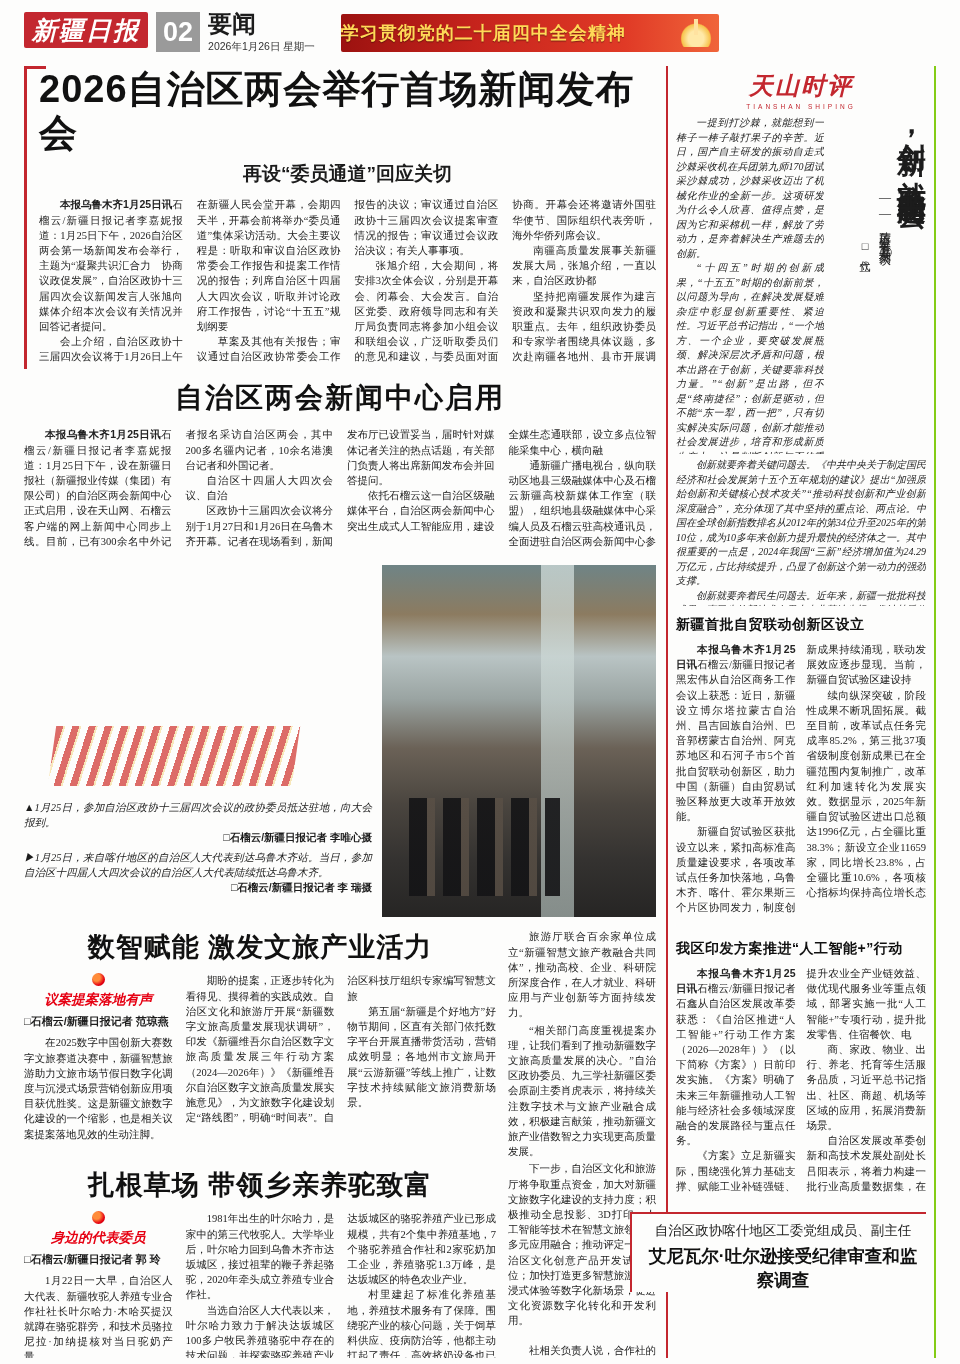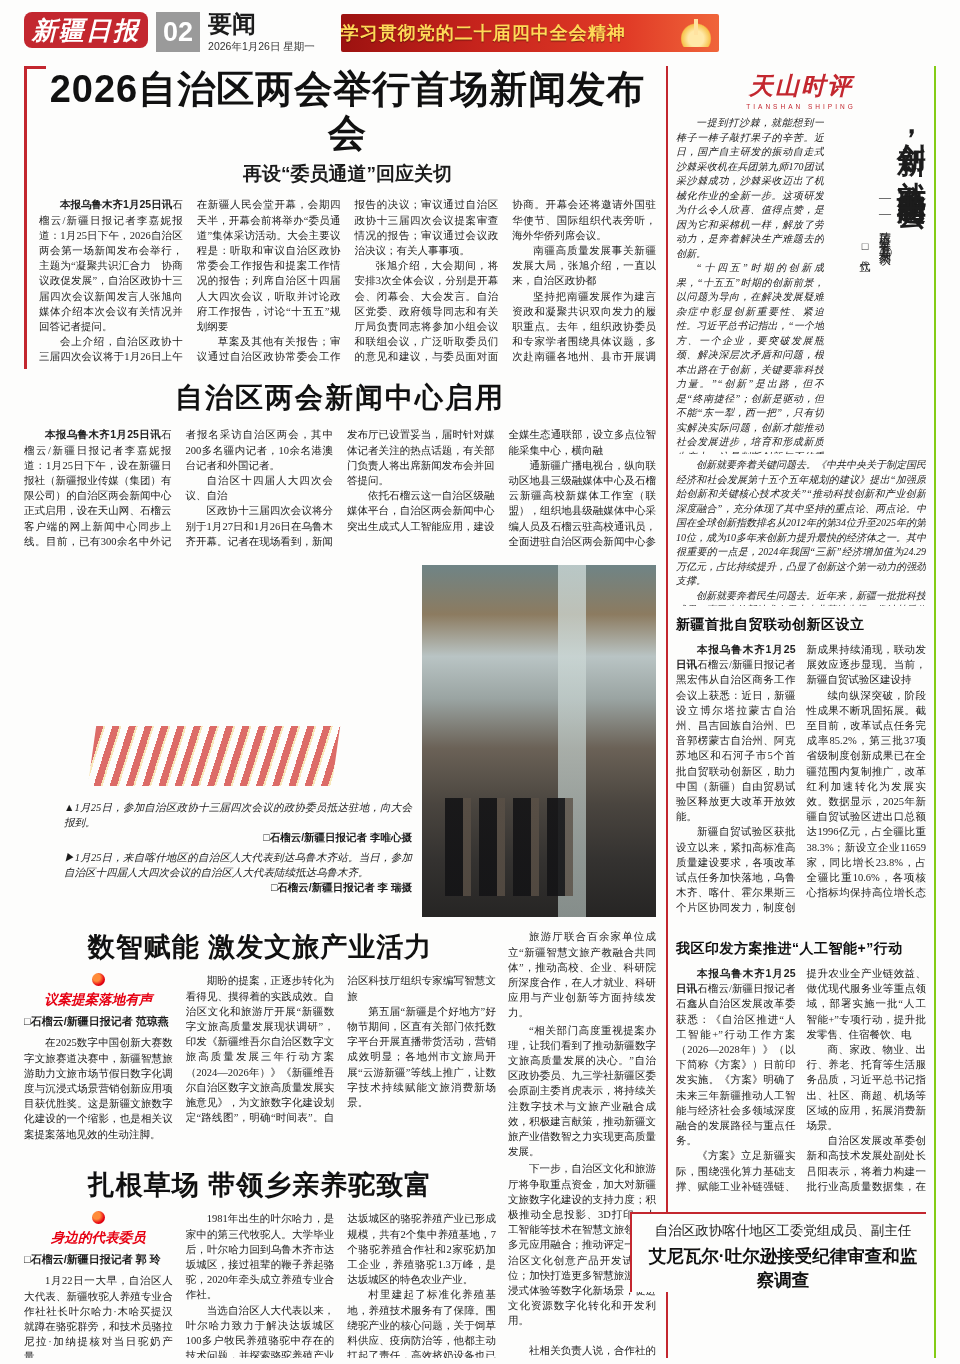--- a/index.html
+++ b/index.html
@@ -2,21 +2,21 @@
 <html><head>
 <meta charset="utf-8">
 <style>
   * { margin:0; padding:0; box-sizing:border-box; }
   html,body { background:#e8e8e8; }
   body { font-family:"Liberation Serif", serif; color:#1c1c1c; }
   .page { width:960px; height:1364px; background:#fdfdfc; margin:0 auto; overflow:hidden; position:relative; }
 
   
   .hdr { height:62px; padding:12px 24px 0 24px; display:flex; align-items:flex-start; gap:8px; }
-  .masthead { background:#c3272f; color:#fff; font-family:"Liberation Serif",serif; font-weight:900; font-style:italic; font-size:25px; letter-spacing:2px; padding:6px 8px 5px; line-height:1; border-radius:8px; white-space:nowrap; }
+  .masthead { background:#c3272f; color:#fff; font-family:"Liberation Serif",serif; font-weight:900; font-style:italic; font-size:25px; letter-spacing:2px; padding:6px 8px 5px; line-height:1; border-radius:2px; white-space:nowrap; }
   .pagenum { background:#9a9a9a; color:#fff; font-family:"Liberation Sans",sans-serif; font-size:27px; font-weight:bold; padding:4px 7px; line-height:1.2; }
   .secblock { display:flex; flex-direction:column; }
   .secname { font-family:"Liberation Sans",sans-serif; font-weight:900; font-size:24px; line-height:1; }
   .dateline { font-family:"Liberation Sans",sans-serif; font-size:10.5px; color:#333; margin-top:4px; }
   .banner { margin-left:18px; margin-top:2px; width:378px; height:38px; background:linear-gradient(90deg,#9c1210 0%,#c5231c 35%,#e03a26 75%,#f0653a 100%); display:flex; align-items:center; justify-content:flex-start; position:relative; border-radius:2px; }
   .banner-text { color:#ffd957; font-family:"Liberation Sans",sans-serif; font-weight:900; font-size:18px; letter-spacing:1px; text-shadow:0 1px 1px rgba(0,0,0,.4); }
   .banner-emblem { position:absolute; right:6px; top:5px; width:34px; height:28px;
      background:radial-gradient(circle at 50% 70%, #ffe9a8 0 30%, #f7c34c 55%, transparent 60%); }
   .banner-emblem::after { content:""; position:absolute; left:15px; top:0; width:4px; height:16px; background:#ffe2a0; }
 
@@ -26,32 +26,32 @@
   .rail { flex:1; border-left:2px solid #c3272f; border-right:2px solid #84cc16; padding:2px 8px 0 8px; position:relative; }
 
   h1,h2,h3 { font-family:"Liberation Sans",sans-serif; color:#111; }
 
   .t { font-size:10.5px; line-height:15.2px; text-align:justify; text-indent:2em; color:#222; }
   .t b { font-family:"Liberation Sans",sans-serif; font-weight:bold; }
 
   
   .lead { border-left:3px solid #c3272f; padding:2px 0 0 12px; position:relative; }
   .lead::before { content:""; position:absolute; left:-3px; top:0; width:22px; height:3px; background:#c3272f; }
-  .lead h1 { font-size:38px; font-weight:900; text-align:center; letter-spacing:1px; line-height:1.15; }
+  .lead h1 { font-size:38px; font-weight:900; letter-spacing:1px; line-height:1.15; }
   .lead .sub { font-family:"Liberation Sans",sans-serif; font-size:19px; font-weight:bold; text-align:center; margin:6px 0 10px; }
   .cols4 { column-count:4; column-gap:14px; height:172px; overflow:hidden; column-fill:auto; }
 
   
   .newscenter { margin-top:10px; }
   .newscenter h2 { font-size:28px; font-weight:900; text-align:center; letter-spacing:2px; margin-bottom:10px; }
   .cols4b { column-count:4; column-gap:14px; height:126px; overflow:hidden; column-fill:auto; }
 
   
   .photos { display:flex; gap:10px; margin-top:12px; }
-  .ph-left { width:348px;margin-left:40px; }
+  .ph-left { width:348px; }
   .ph-right { flex:1; }
   .photo { width:100%; position:relative; overflow:hidden; }
   .photo1 { height:230px;
     background:
       radial-gradient(circle at 70% 85%, rgba(200,30,30,.8) 0 2px, transparent 3px),
       radial-gradient(circle at 40% 90%, rgba(210,60,40,.8) 0 2px, transparent 3px),
       linear-gradient(180deg,#c9b79e 0%,#bda械 0%,#b5a089 28%,#7a6b59 46%,#4a4a44 58%,#2f5a40 72%,#1e5c3c 100%);
   }
   .photo1::after { content:""; position:absolute; left:8%; bottom:4%; width:70%; height:26%;
     background:repeating-linear-gradient(100deg, rgba(205,40,35,.85) 0 7px, rgba(240,200,90,.5) 7px 9px, transparent 9px 16px); opacity:.8; transform:skewX(-8deg); }

